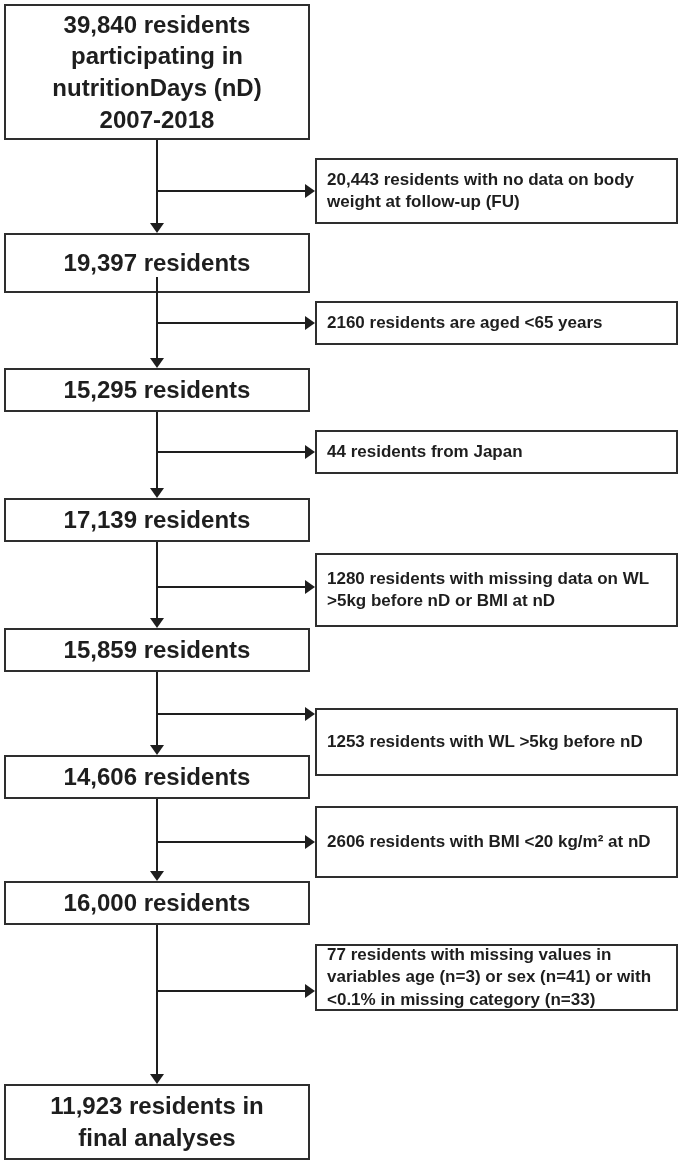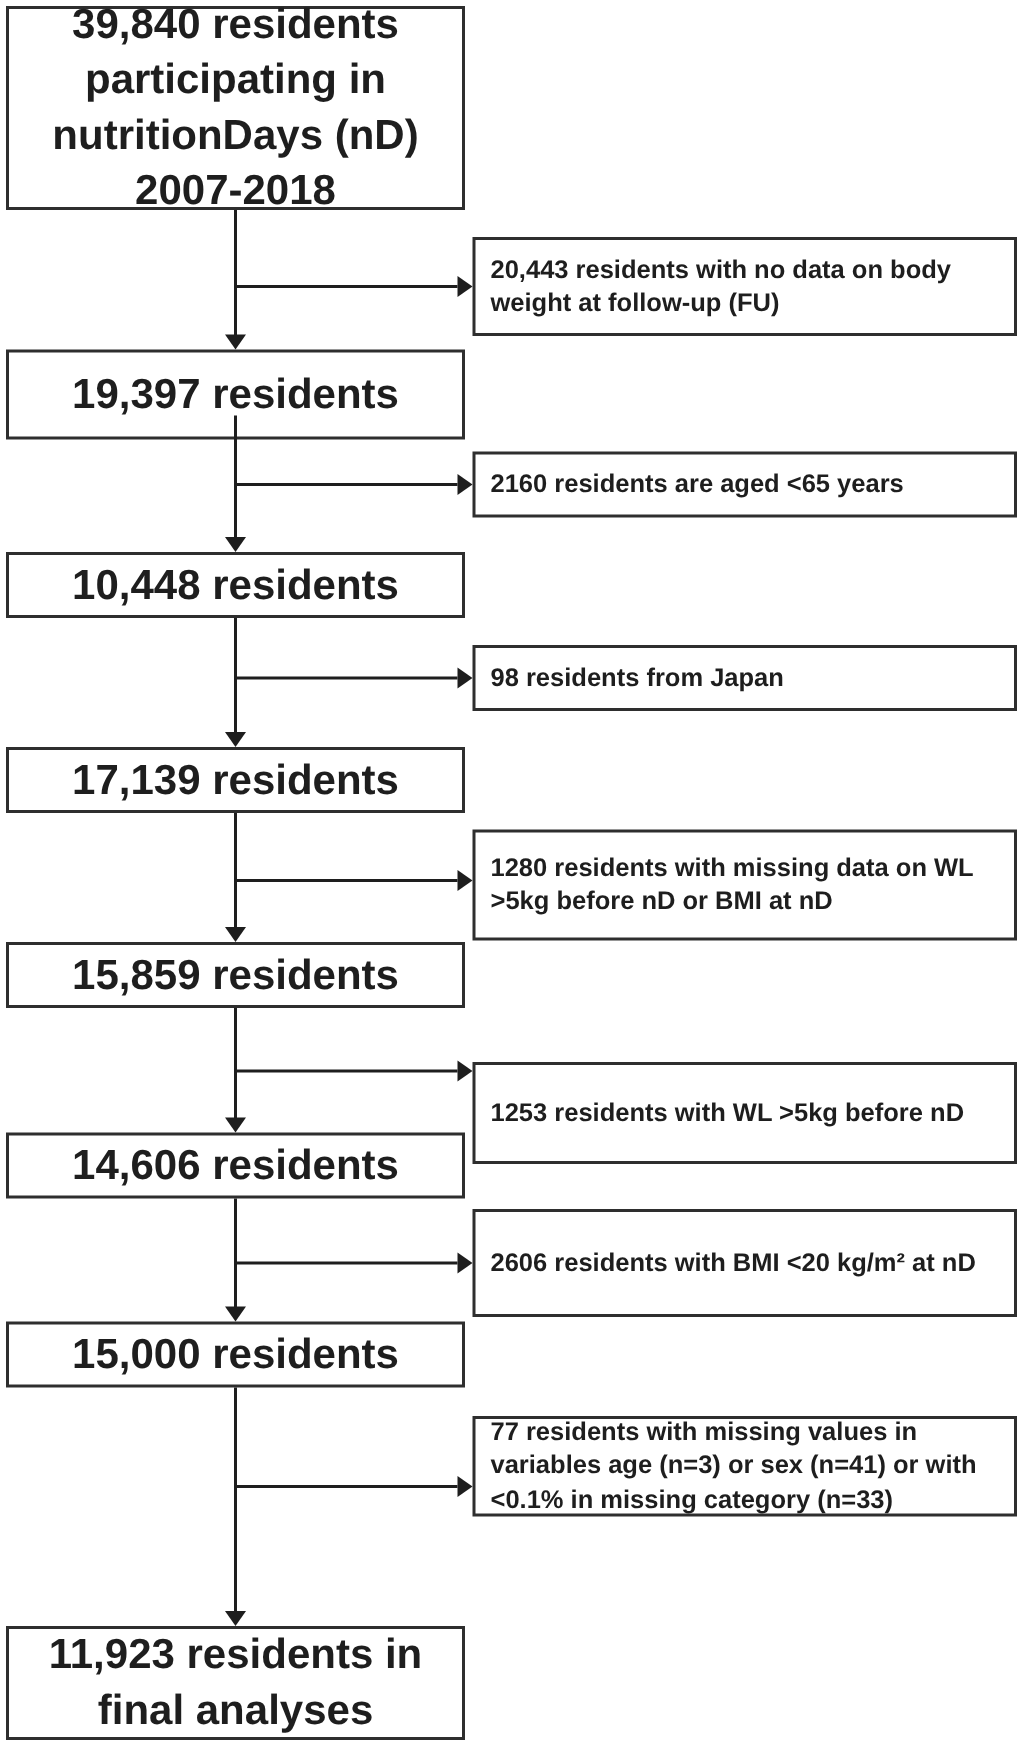--- a/index.html
+++ b/index.html
@@ -20,21 +20,21 @@
     position: absolute;
     left: 4px;
     width: 306px;
     border: 2px solid #2e2e2e;
     background: #ffffff;
     box-sizing: border-box;
     display: flex;
     align-items: center;
     justify-content: center;
     text-align: center;
-    font-size: 28px;
+    font-size: 24px;
     font-weight: bold;
     line-height: 1.32;
     padding: 2px 18px;
   }
   .ebox {
     position: absolute;
     left: 315px;
     width: 363px;
     border: 2px solid #2e2e2e;
     background: #ffffff;
@@ -75,30 +75,30 @@
     border-left: 10px solid #1e1e1e;
   }
 </style>
 </head>
 <body>
 
 <div id="canvas">
 
   <div class="mbox" style="top:4px;height:136px">39,840 residents participating in nutritionDays (nD) 2007-2018</div>
   <div class="mbox" style="top:233px;height:60px">19,397 residents</div>
-  <div class="mbox" style="top:368px;height:44px">10,448 residents</div>
+  <div class="mbox" style="top:368px;height:44px">15,295 residents</div>
   <div class="mbox" style="top:498px;height:44px">17,139 residents</div>
   <div class="mbox" style="top:628px;height:44px">15,859 residents</div>
   <div class="mbox" style="top:755px;height:44px">14,606 residents</div>
-  <div class="mbox" style="top:881px;height:44px">15,000 residents</div>
+  <div class="mbox" style="top:881px;height:44px">16,000 residents</div>
   <div class="mbox" style="top:1084px;height:76px">11,923 residents in final analyses</div>
 
   <div class="ebox" style="top:158px;height:66px">20,443 residents with no data on body weight at follow-up (FU)</div>
   <div class="ebox" style="top:301px;height:44px">2160 residents are aged &lt;65 years</div>
-  <div class="ebox" style="top:430px;height:44px">98 residents from Japan</div>
+  <div class="ebox" style="top:430px;height:44px">44 residents from Japan</div>
   <div class="ebox" style="top:553px;height:74px">1280 residents with missing data on WL &gt;5kg before nD or BMI at nD</div>
   <div class="ebox" style="top:708px;height:68px">1253 residents with WL &gt;5kg before nD</div>
   <div class="ebox" style="top:806px;height:72px">2606 residents with BMI &lt;20 kg/m² at nD</div>
   <div class="ebox" style="top:944px;height:67px">77 residents with missing values in variables age (n=3) or sex (n=41) or with &lt;0.1% in missing category (n=33)</div>
 
   <div class="vline" style="left:156px;top:140px;height:85px"></div>
   <div class="tri-down" style="left:150px;top:223px"></div>
   <div class="hline" style="left:157px;top:190px;width:148px"></div>
   <div class="tri-right" style="left:305px;top:184px"></div>
 

